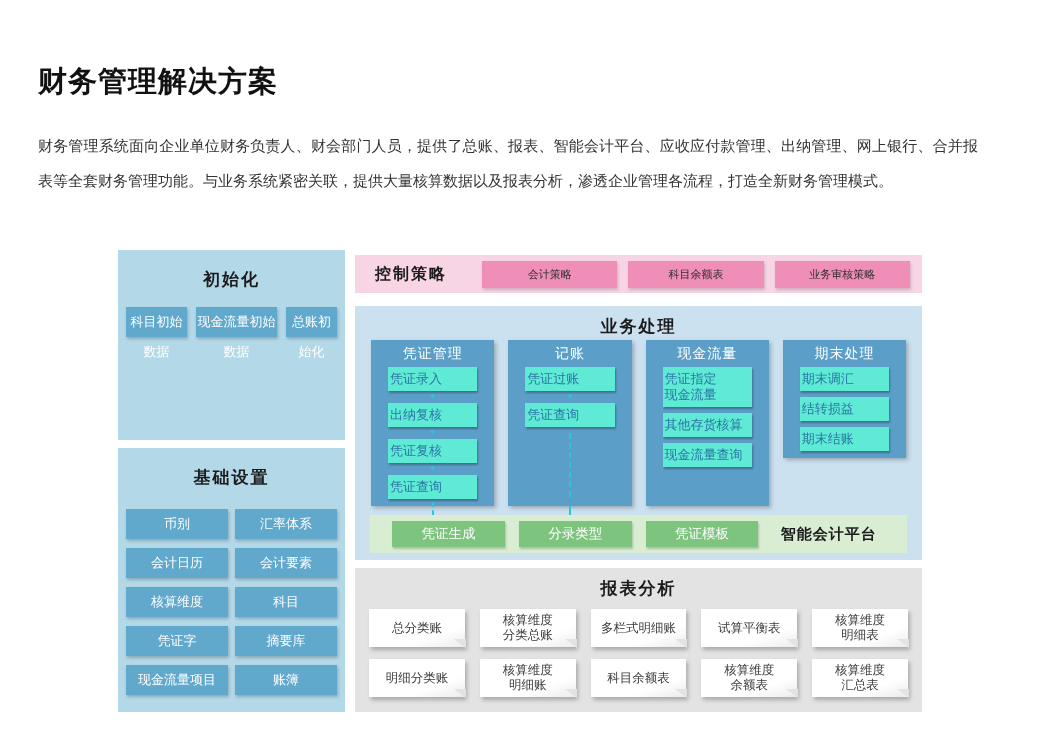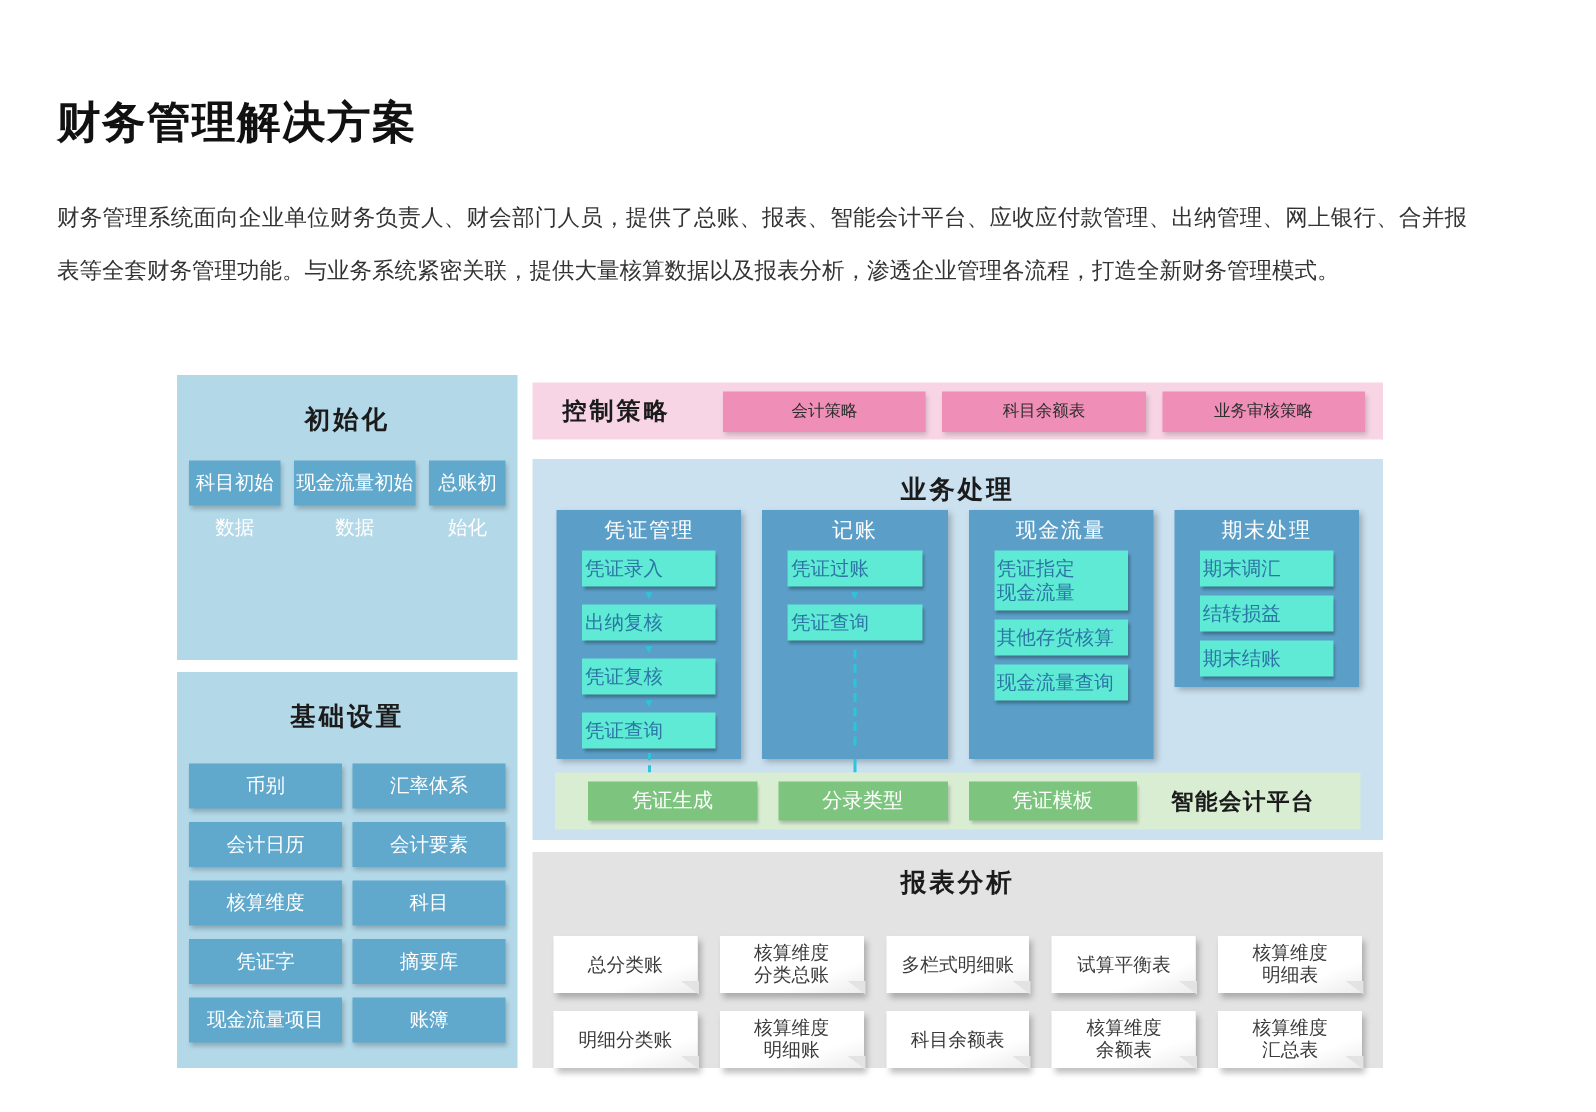--- a/index.html
+++ b/index.html
@@ -43,21 +43,21 @@
 
   .smart-strip{position:absolute;left:15px;top:209px;width:537px;height:38px;background:#d9edd3;
                display:flex;align-items:center;gap:14px;padding:0 22px}
   .smart-cell{flex:1;display:flex;justify-content:center;align-items:center}
   .green-box{width:100%;height:26px;line-height:26px;background:#7dc57f;color:#fff;font-size:13.5px;text-align:center;
              box-shadow:1px 2px 2px rgba(0,0,0,.2)}
   .smart-label{font-weight:bold;font-size:15px;color:#1b1b1b;letter-spacing:1px}
 
   .report-panel{left:237px;top:318px;width:567px;height:144px;background:#e3e3e3}
   .report-title{padding-top:9px}
-  .report-row{display:flex;gap:15px;padding:0 14px;margin-top:24px}
+  .report-row{display:flex;gap:15px;padding:0 14px;margin-top:9px}
   .report-row + .report-row{margin-top:12px}
   .tag{flex:1;min-height:38px;background:linear-gradient(160deg,#ffffff 70%,#ececec);color:#3a3a3a;
        font-size:12.5px;line-height:15px;display:flex;align-items:center;justify-content:center;text-align:center;
        white-space:pre-line;box-shadow:2px 3px 4px rgba(0,0,0,.25);position:relative}
   .tag::after{content:"";position:absolute;right:-1px;bottom:-1px;border-style:solid;border-width:0 12px 9px 0;
               border-color:transparent #e3e3e3 transparent transparent}
 </style>
 </head>
 <body>
 

